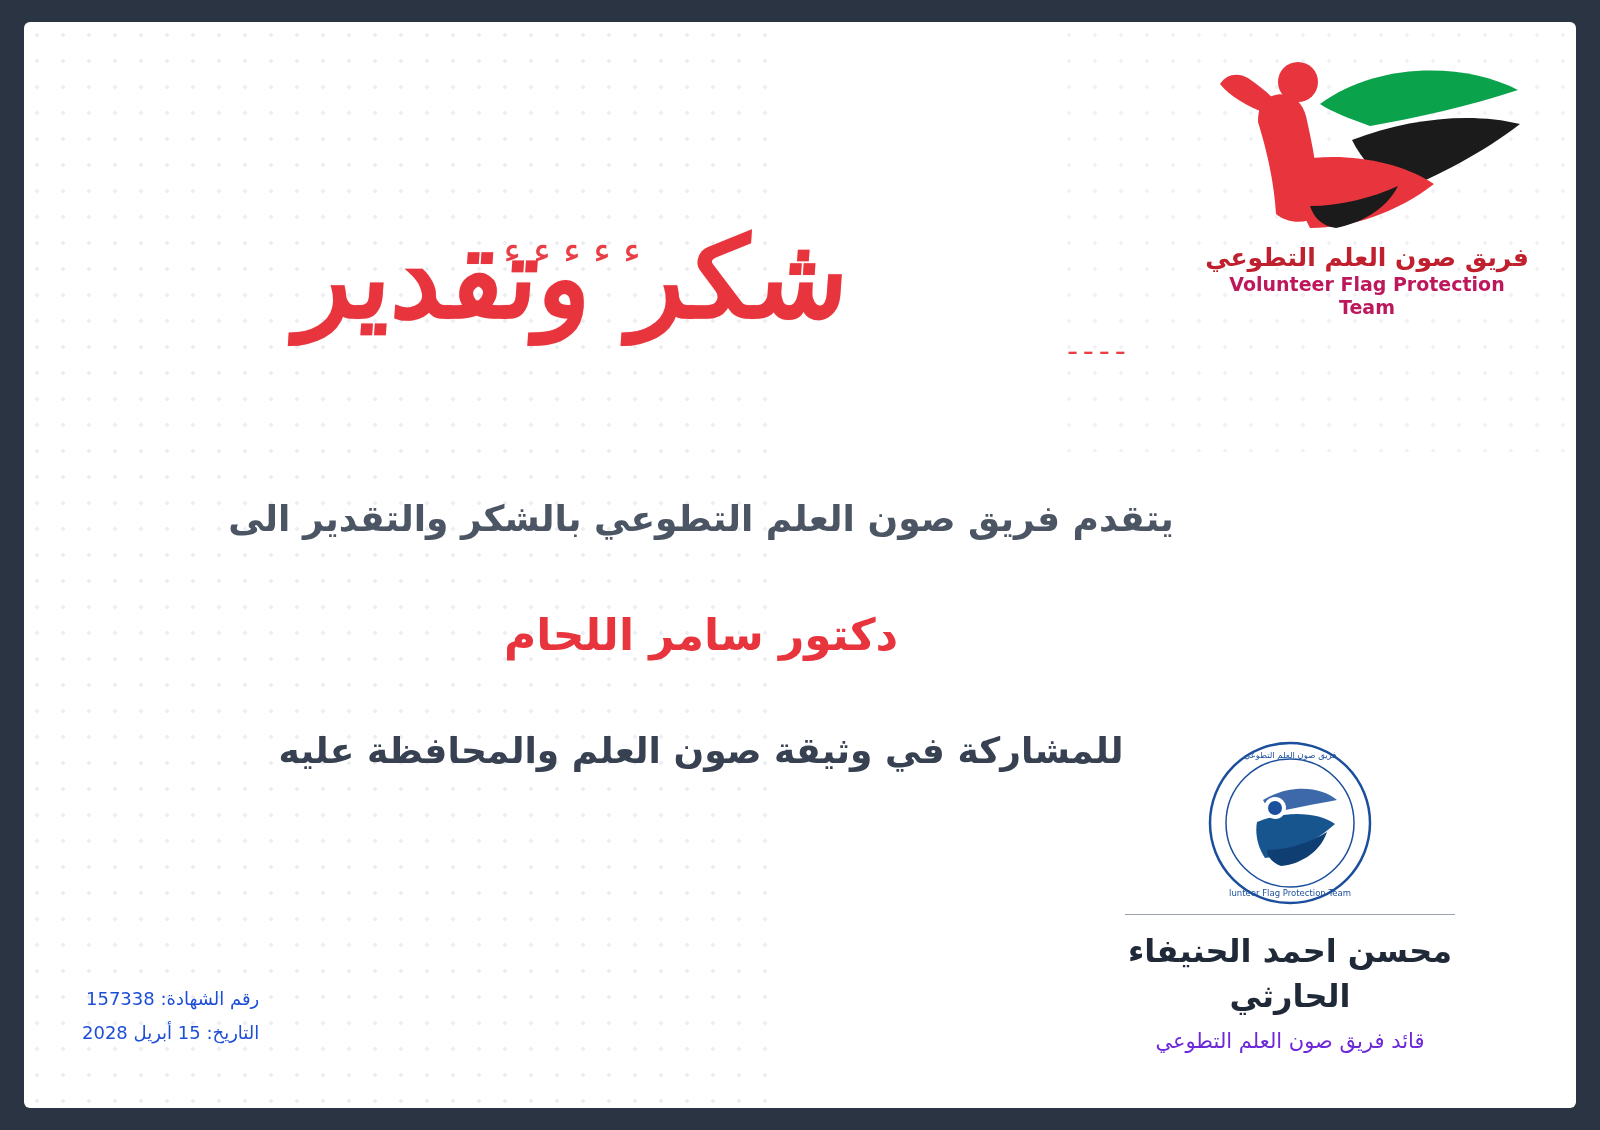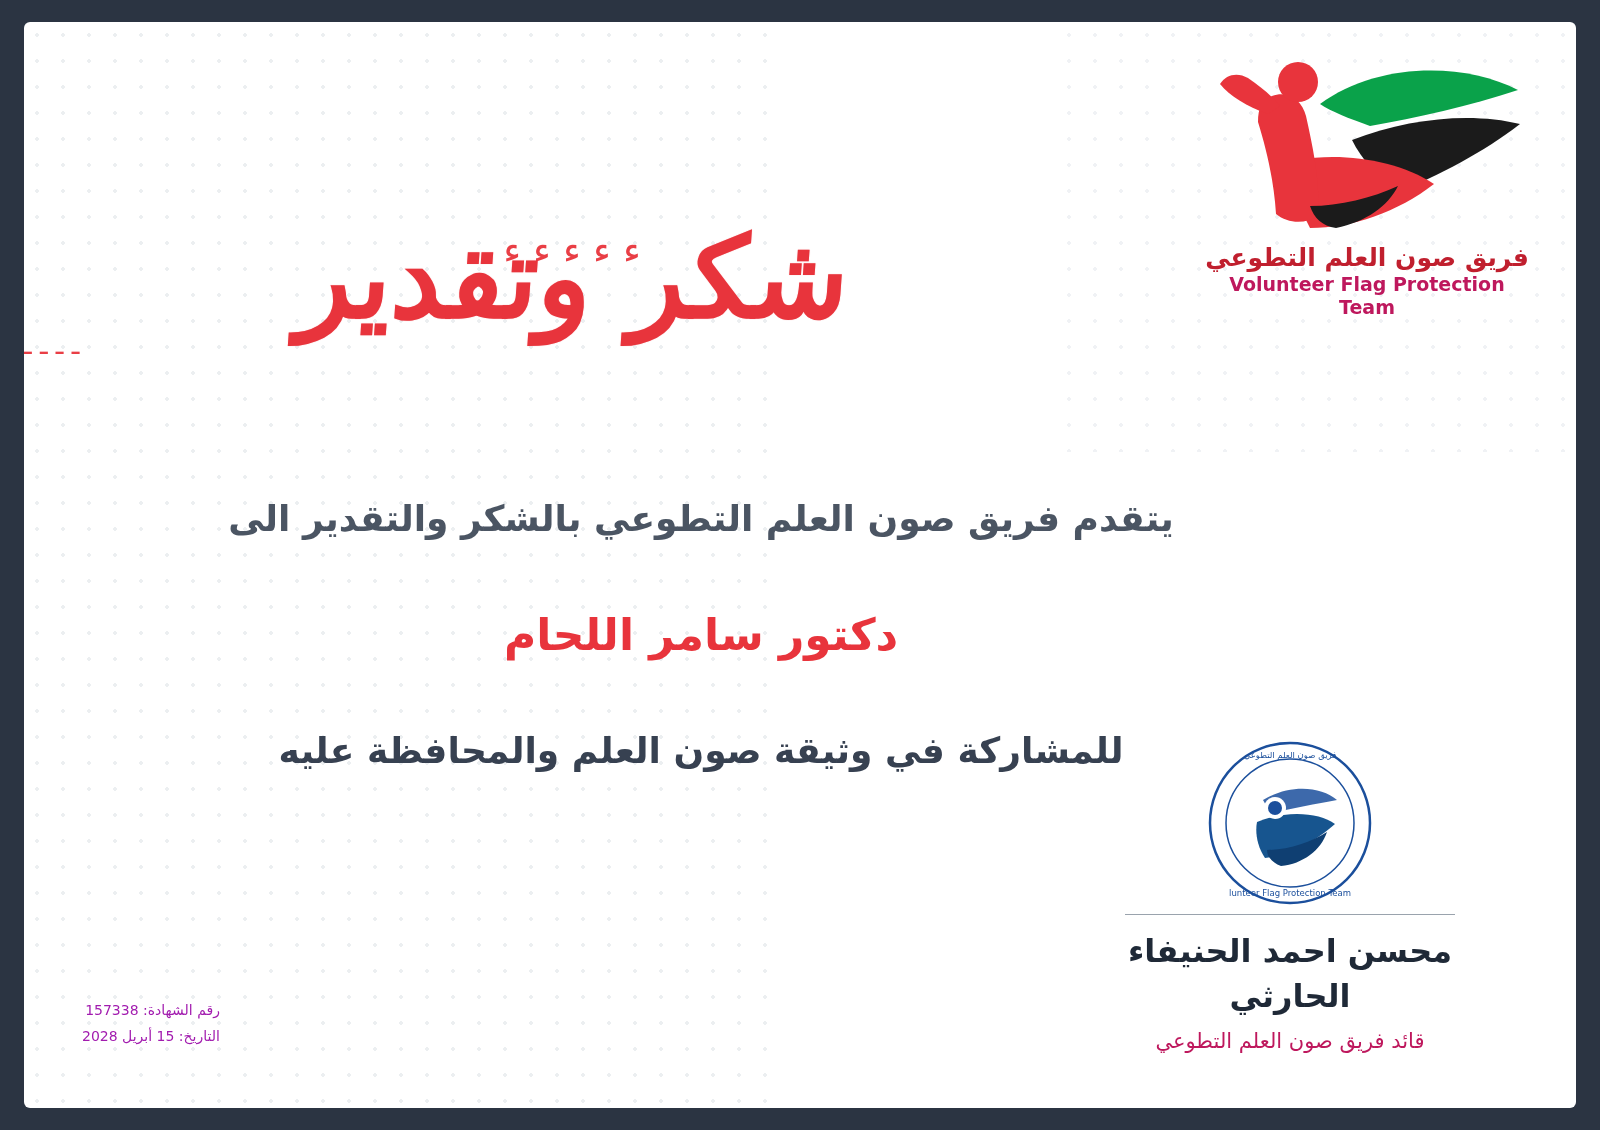--- a/index.html
+++ b/index.html
@@ -115,21 +115,21 @@
     text-align: center;
     color: #e8343c;
     font-size: 38px;
     letter-spacing: 40px;
     opacity: .95;
   }
   .title-marks-low {
     position: absolute;
     left: 0; right: 0;
     bottom: -26px;
-    text-align: left;
+    text-align: right;
     color: #e8343c;
     font-size: 26px;
     letter-spacing: 46px;
     opacity: .95;
   }
 
   
   .body-block {
     position: absolute;
     top: 470px;
@@ -180,36 +180,36 @@
     margin: 4px auto 14px auto;
   }
   .sign-name {
     font-size: 32px;
     font-weight: bold;
     color: #1f2937;
     line-height: 1.4;
   }
   .sign-role {
     font-size: 21px;
-    color: #be185d;
+    color: #6d28d9;
     margin-top: 8px;
     line-height: 1.4;
   }
 
   
   .meta-block {
     position: absolute;
     bottom: 58px;
     left: 58px;
     text-align: right;
     direction: rtl;
   }
   .meta-line {
-    font-size: 14px;
-    color: #a21caf;
+    font-size: 18px;
+    color: #1d4ed8;
     line-height: 1.9;
     white-space: nowrap;
   }
 </style>
 </head>
 <body>
 
 <div class="frame">
   <div class="sheet">
 

